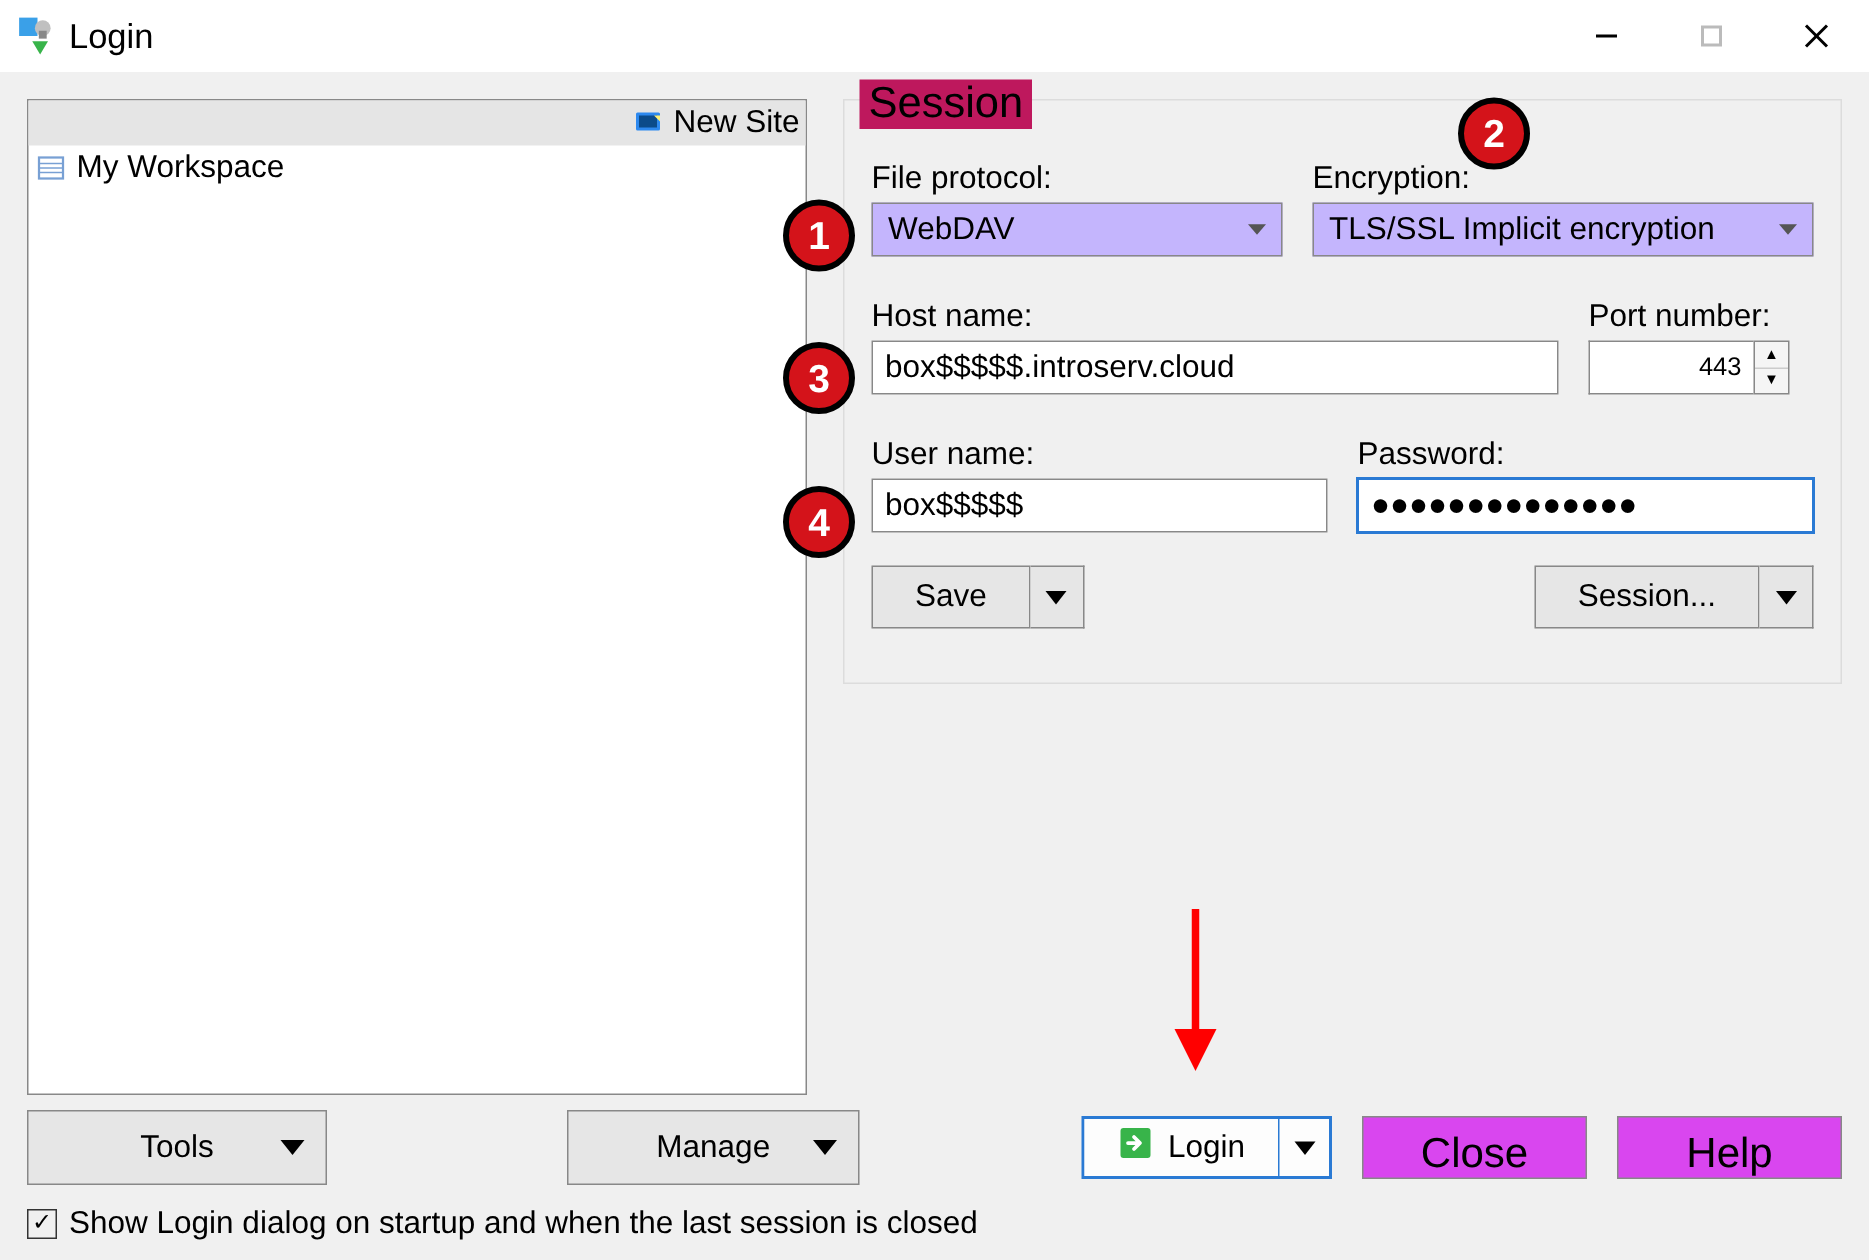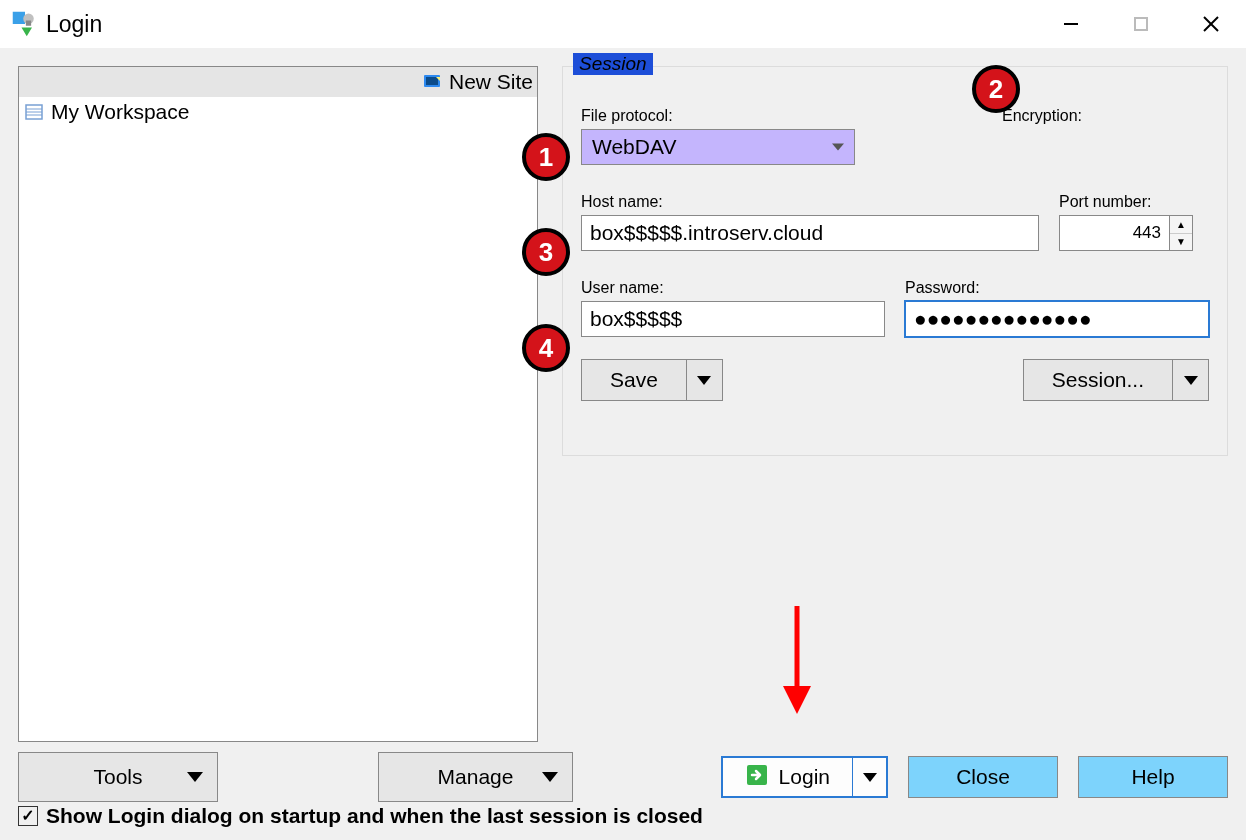--- a/index.html
+++ b/index.html
@@ -68,29 +68,28 @@
     border:1px solid #dcdcdc;
     background:#f0f0f0;
     padding:18px 18px 24px 18px;
     height:390px;
     position:relative;
   }
   .session-group .legend {
     position:absolute;
     top:-14px;
     left:10px;
-    background:#1d4ed8;
+    background:#be185d;
     padding:0 6px;
-    font-size:19px;
-    font-style:italic;
+    font-size:29px;
   }
   .row { display:flex; gap:20px; margin-top:28px; }
   .row.first { margin-top:22px;}
   .field { display:flex; flex-direction:column; }
-  .field-label { font-size:16px; margin-bottom:4px; }
+  .field-label { font-size:21px; margin-bottom:4px; }
   .combo {
     height:36px;
     border:1px solid #888;
     background:#c4b5fd;
     display:flex;
     align-items:center;
     padding:0 10px;
     font-size:21px;
     position:relative;
   }
@@ -175,25 +174,25 @@
   }
   .button-row {
     display:flex;
     align-items:center;
     gap:20px;
   }
   .btn {
     height:42px;
     min-width:150px;
     border:1px solid #888;
-    background:#7dd3fc;
-    display:flex;
-    align-items:center;
-    justify-content:center;
-    font-size:21px;
+    background:#d946ef;
+    display:flex;
+    align-items:flex-end;
+    justify-content:center;
+    font-size:28px;
     padding:0 18px;
   }
   .login-split {
     display:flex;
     height:42px;
     border:2px solid #2a7ad4;
   }
   .login-split .main {
     display:flex;
     align-items:center;
@@ -216,23 +215,22 @@
     content:"";
     width:0;height:0;
     border-left:7px solid transparent;
     border-right:7px solid transparent;
     border-top:9px solid #000;
   }
   .checkbox-row {
     display:flex;
     align-items:center;
     gap:8px;
-    margin-top:2px;
-    font-size:21px;
-    font-weight:bold;
+    margin-top:14px;
+    font-size:21px;
   }
   .checkbox {
     width:20px;height:20px;
     border:1.5px solid #333;
     display:flex;
     align-items:center;
     justify-content:center;
   }
   .checkbox.checked::after {
     content:"✓";
@@ -344,22 +342,25 @@
       <div class="session-group">
         <span class="legend">Session</span>
 
         <div class="row first">
           <div class="field" style="flex:0 0 274px;">
             <span class="field-label">File protocol:</span>
             <div class="combo">
               <span>WebDAV</span>
             </div>
           </div>
-          <div class="field" style="flex:1;text-align:center;">
+          <div class="field" style="flex:1;">
             <span class="field-label">Encryption:</span>
+            <div class="combo">
+              <span>TLS/SSL Implicit encryption</span>
+            </div>
           </div>
         </div>
 
         <div class="row">
           <div class="field" style="flex:1;">
             <span class="field-label">Host name:</span>
             <input class="textbox" value="box$$$$$.introserv.cloud" style="">
           </div>
           <div class="field" style="flex:0 0 150px;">
             <span class="field-label">Port number:</span>

